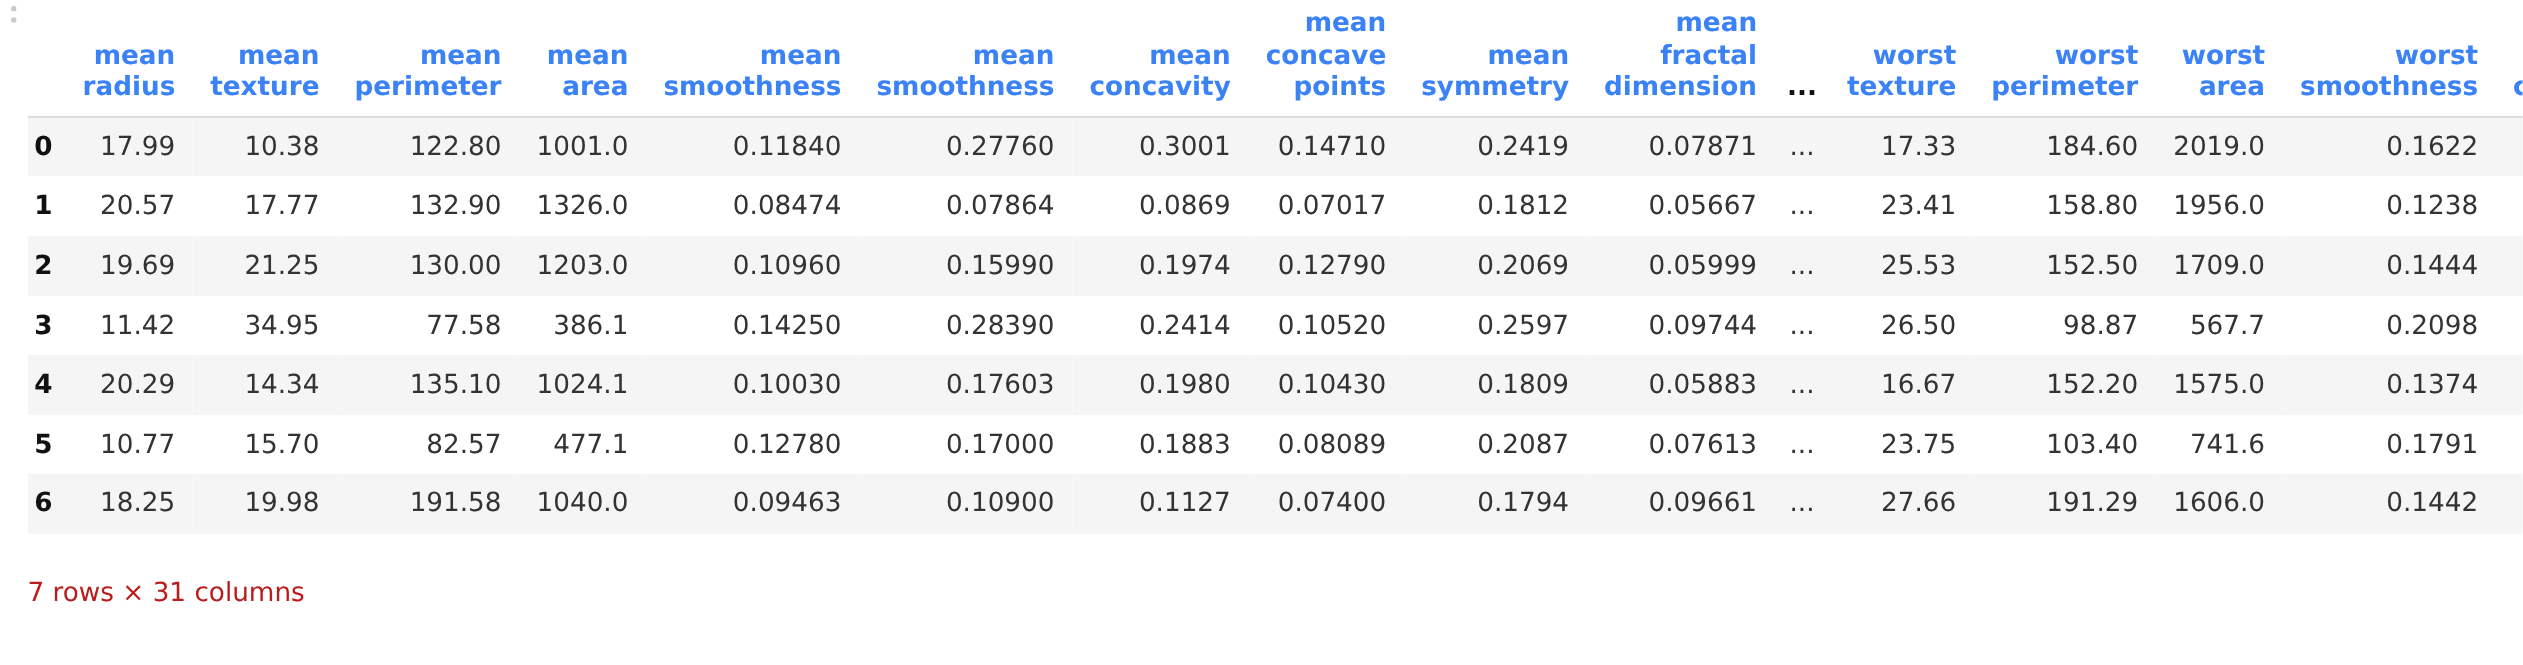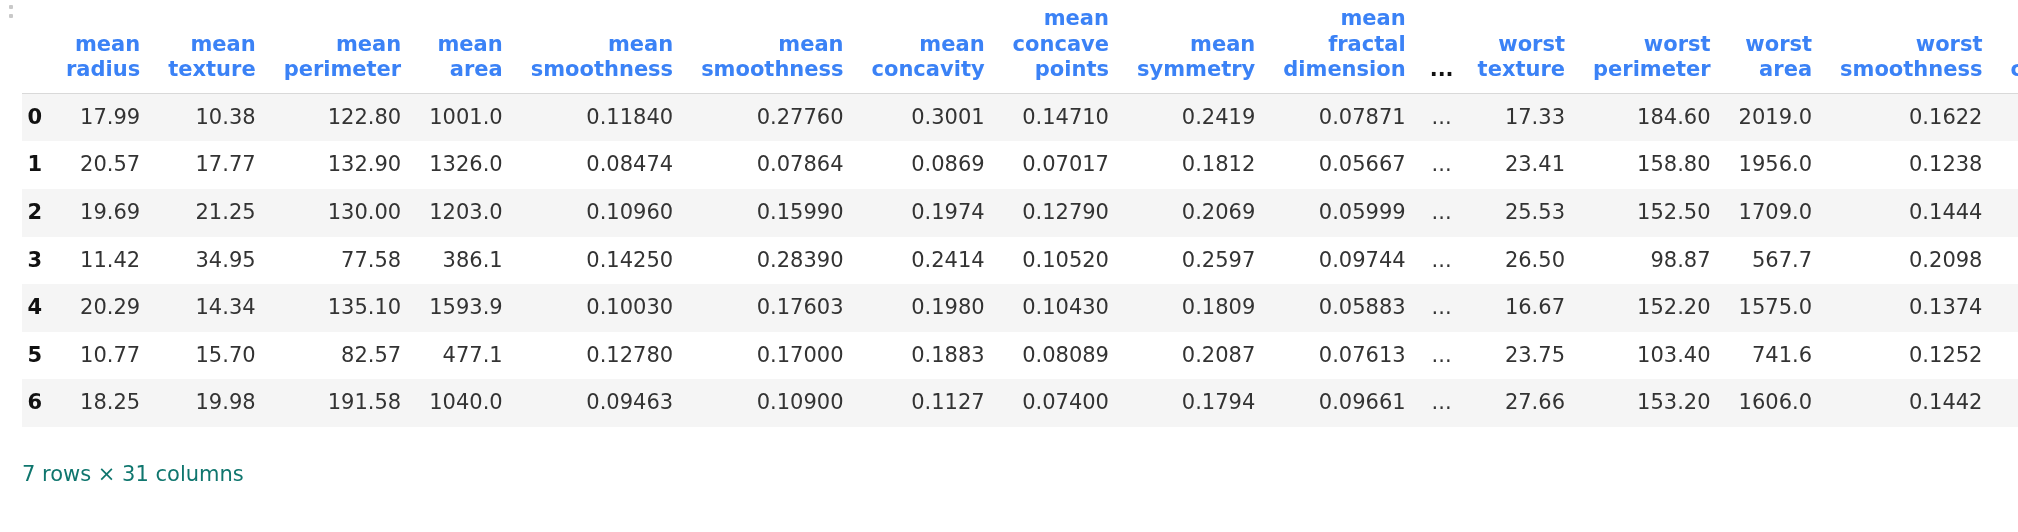--- a/index.html
+++ b/index.html
@@ -118,21 +118,21 @@
   table.dataframe tbody tr:nth-child(even) {
     background: #ffffff;
   }
 
   
   .df-shape {
     position: absolute;
     left: 22px;
     top: 462px;
     font-size: 21px;
-    color: #0f766e;
+    color: #b91c1c;
     white-space: nowrap;
   }
 </style>
 </head>
 <body>
 
 <div class="output-area">
 
   <div class="output-collapser">
     <span class="dot"></span>
@@ -242,21 +242,21 @@
           <td>567.7</td>
           <td>0.2098</td>
           <td>0.8663</td>
 
         </tr>
         <tr>
           <th>4</th>
           <td>20.29</td>
           <td>14.34</td>
           <td>135.10</td>
-          <td>1593.9</td>
+          <td>1024.1</td>
           <td>0.10030</td>
           <td>0.17603</td>
           <td>0.1980</td>
           <td>0.10430</td>
           <td>0.1809</td>
           <td>0.05883</td>
           <td class="ellipsis-cell">...</td>
           <td>16.67</td>
           <td>152.20</td>
           <td>1575.0</td>
@@ -273,39 +273,39 @@
           <td>0.12780</td>
           <td>0.17000</td>
           <td>0.1883</td>
           <td>0.08089</td>
           <td>0.2087</td>
           <td>0.07613</td>
           <td class="ellipsis-cell">...</td>
           <td>23.75</td>
           <td>103.40</td>
           <td>741.6</td>
-          <td>0.1252</td>
+          <td>0.1791</td>
           <td>0.5249</td>
 
         </tr>
         <tr>
           <th>6</th>
           <td>18.25</td>
           <td>19.98</td>
           <td>191.58</td>
           <td>1040.0</td>
           <td>0.09463</td>
           <td>0.10900</td>
           <td>0.1127</td>
           <td>0.07400</td>
           <td>0.1794</td>
           <td>0.09661</td>
           <td class="ellipsis-cell">...</td>
           <td>27.66</td>
-          <td>153.20</td>
+          <td>191.29</td>
           <td>1606.0</td>
           <td>0.1442</td>
           <td>0.2576</td>
 
         </tr>
       </tbody>
     </table>
   </div>
 
   <div class="df-shape">7 rows × 31 columns</div>

